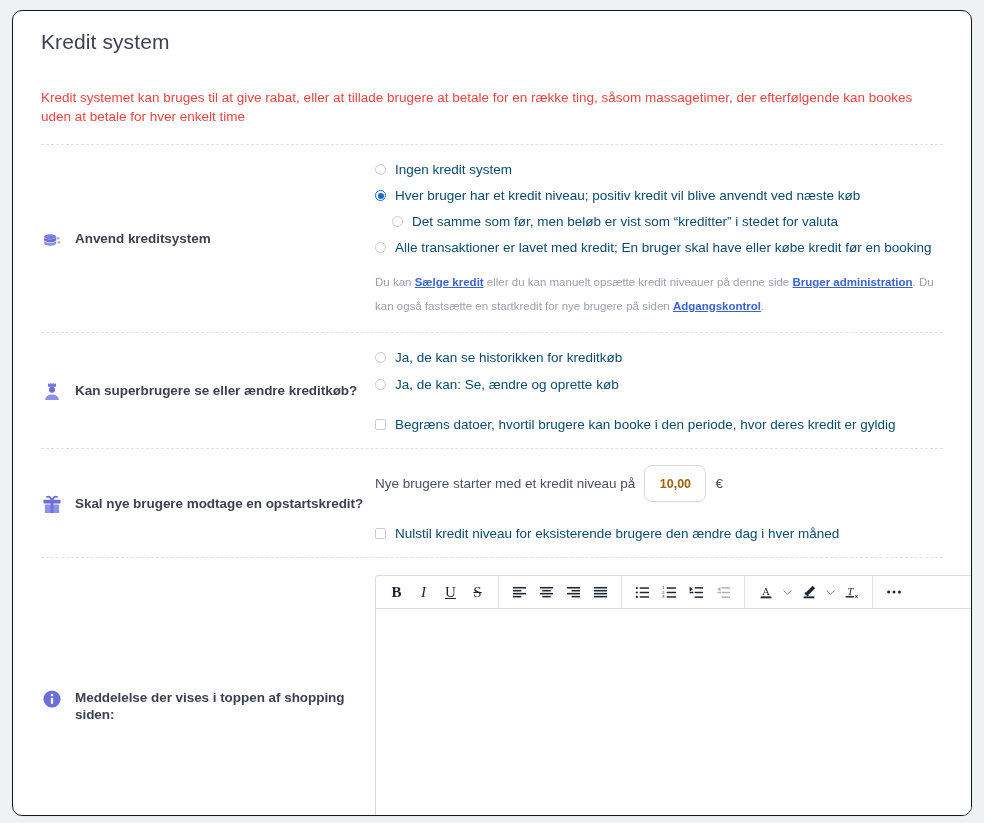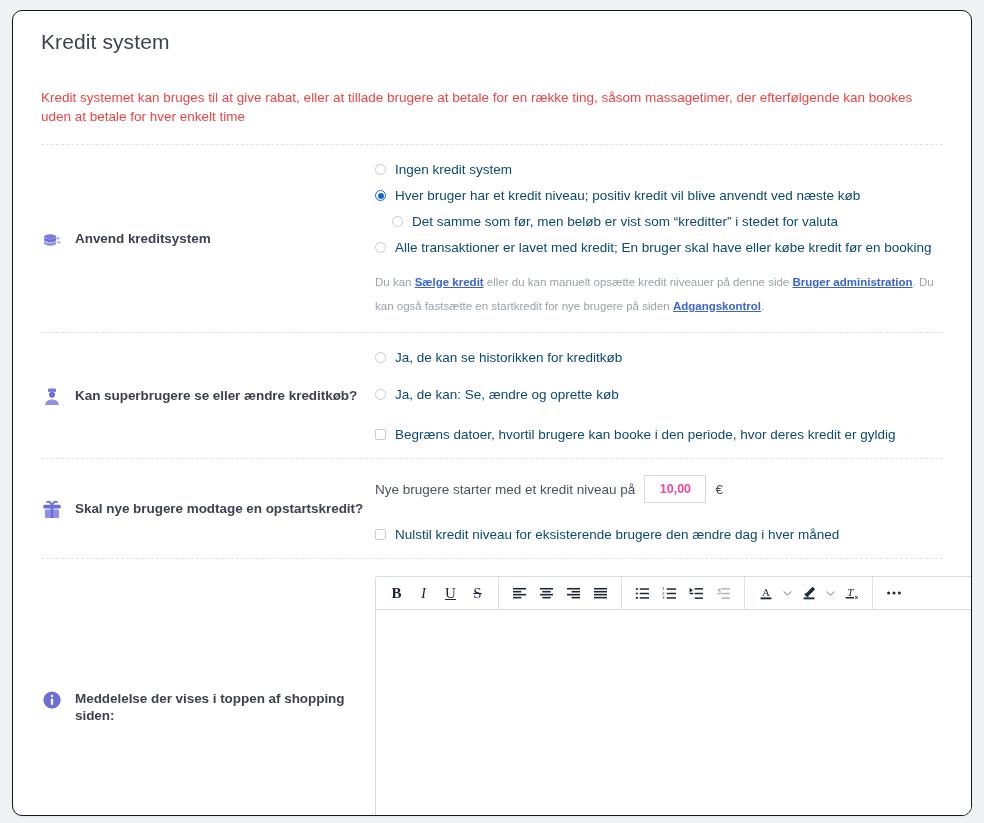--- a/index.html
+++ b/index.html
@@ -149,28 +149,28 @@
   .credit-line {
     display: flex;
     align-items: center;
     gap: 9px;
     font-size: 13.5px;
     color: #4a5161;
     margin-bottom: 23px;
   }
   .num-input {
     width: 62px;
-    height: 28px;
+    height: 37px;
     border: 1px solid #d5d8de;
-    border-radius: 0;
+    border-radius: 8px;
     background: #fff;
     font-family: "Liberation Sans", sans-serif;
     font-size: 12.5px;
     font-weight: bold;
-    color: #ec4899;
+    color: #a16207;
     text-align: center;
     padding: 0;
     line-height: 21px;
     outline: none;
   }
   .cur { font-size: 13.5px; color: #4a5161; }
 
   
   .editor {
     border: 1px solid #d8dbe0;
@@ -279,21 +279,21 @@
             <path d="M7.6 3.2h8.8v3.1H7.6z" fill="#6c6fd8"></path>
             <path d="M7.6 2.1l1.7 1.5 1.4-1.9 1.3 1.9 1.4-1.9 1.3 1.9 1.7-1.5v1.6H7.6z" fill="#8e91e8"></path>
             <circle cx="12" cy="9.6" r="3.3" fill="#6c6fd8"></circle>
             <path d="M4.6 20.8c0-3.6 3.3-6 7.4-6s7.4 2.4 7.4 6z" fill="#8e91e8"></path>
           </svg>
         </span>
         <span class="ltxt">Kan superbrugere se eller ændre kreditkøb?</span>
       </div>
       <div class="row-body">
 
-        <div class="opt" style="margin-bottom:19px">
+        <div class="opt" style="margin-bottom:9px">
           <span class="radio"></span>
           <span class="lab">Ja, de kan se historikken for kreditkøb</span>
         </div>
         <div class="opt" style="margin-bottom:0">
           <span class="radio"></span>
           <span class="lab">Ja, de kan: Se, ændre og oprette køb</span>
         </div>
 
         <div class="opt" style="margin-top:22px;margin-bottom:0">
           <span class="checkbox"></span>

